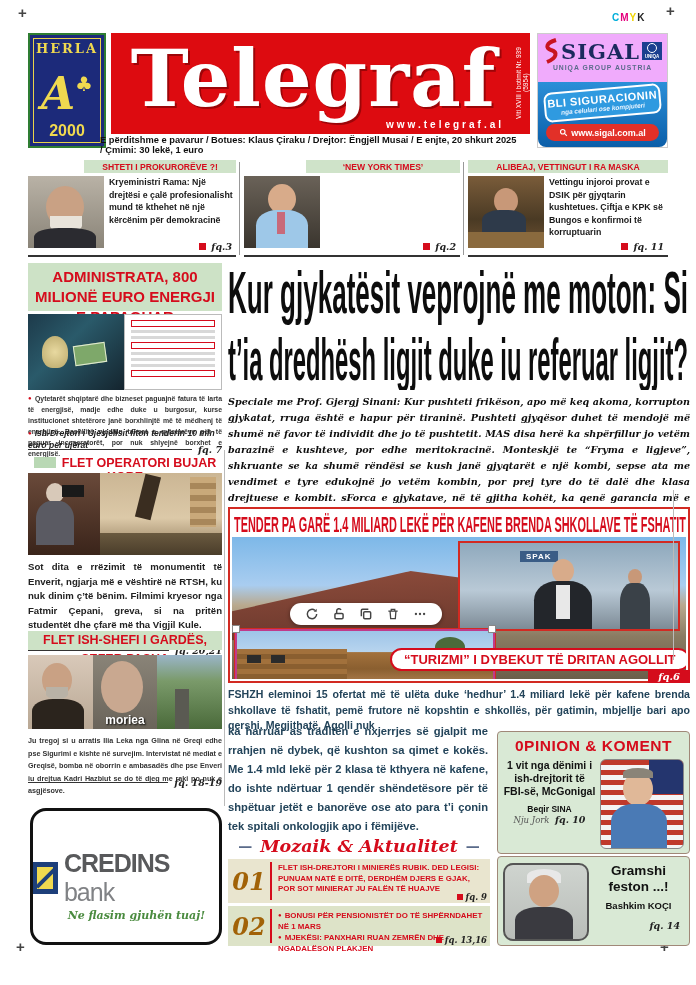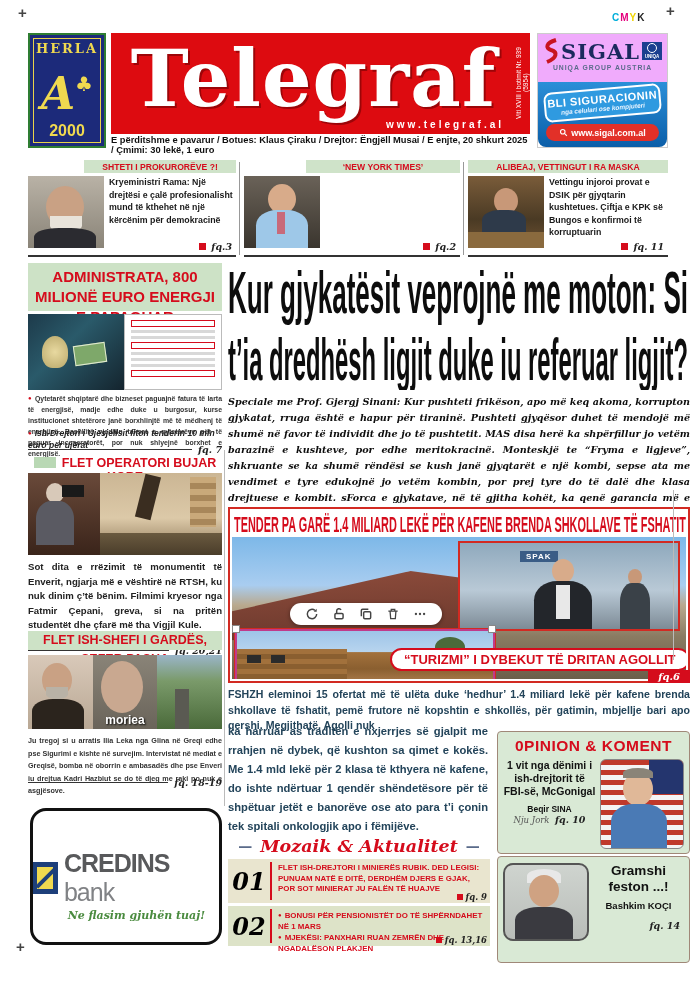--- a/index.html
+++ b/index.html
@@ -20,21 +20,21 @@
   .herla-top{color:#f0d94f;font-family:"DejaVu Serif",serif;font-weight:bold;font-size:13px;letter-spacing:2px;margin-top:6px;}
   .herla-a{color:#f0d94f;font-family:"DejaVu Serif",serif;font-weight:bold;font-style:italic;font-size:44px;line-height:40px;}
   .herla-suit{font-size:20px;vertical-align:18px;font-style:normal;}
   .herla-year{color:#f0d94f;font-weight:bold;font-size:16px;margin-bottom:6px;}
   .mast-red{left:111px;top:33px;width:419px;height:101px;background:#dd0b10;}
   .mast-title{position:absolute;left:0;right:14px;top:-8px;text-align:center;color:#fff;
               font-family:"DejaVu Serif",serif;font-weight:bold;font-size:78px;line-height:108px;letter-spacing:1px;
               text-shadow:2px 2px 0 #9c0508;}
   .mast-site{position:absolute;right:26px;bottom:4px;color:#fff;font-weight:bold;font-size:10px;letter-spacing:3px;}
   .mast-vert{position:absolute;right:1px;top:4px;color:#fff;font-size:6.5px;writing-mode:vertical-rl;transform:rotate(180deg);height:92px;text-align:center;}
-  .byline{left:111px;top:135px;width:419px;font-size:9.3px;font-weight:bold;color:#101010;}
+  .byline{left:100px;top:135px;width:419px;font-size:9.3px;font-weight:bold;color:#101010;}
   .sigal{left:537px;top:33px;width:131px;height:115px;border:1px solid #ccc;box-sizing:border-box;}
   .sigal-top{height:48px;background:#f0abfc;position:relative;}
   .sigal-logo-row{display:flex;align-items:center;justify-content:center;gap:2px;padding-top:4px;}
   .sigal-name{font-family:"DejaVu Serif",serif;font-weight:bold;font-size:21px;color:#1b2a5e;letter-spacing:1px;}
   .uniqa-box{width:20px;height:18px;background:#1b3f8f;color:#fff;font-size:4.5px;font-weight:bold;
              display:flex;flex-direction:column;align-items:center;justify-content:flex-end;padding-bottom:1px;box-sizing:border-box;}
   .uniqa-mark{width:8px;height:8px;border:1.5px solid #fff;border-radius:50%;margin-bottom:1px;}
   .sigal-sub{text-align:center;font-size:6.8px;font-weight:bold;color:#5a6b8a;letter-spacing:1px;}
   .sigal-blue{position:absolute;left:0;right:0;top:48px;bottom:0;background:linear-gradient(180deg,#2b8fd8,#0b5ea8);
               border-radius:0 0 8px 8px;overflow:hidden;}
@@ -94,21 +94,21 @@
   .body-wide{left:228px;top:687px;width:462px;font-size:10.6px;font-weight:bold;line-height:15.5px;
              color:#23445a;text-align:justify;}
   .body-narrow{left:228px;top:722px;width:260px;font-size:11.2px;font-weight:bold;line-height:19px;
                color:#23445a;text-align:justify;}
   
   .mozaik{left:228px;top:836px;width:262px;height:110px;}
   .moz-title{display:flex;align-items:center;justify-content:center;gap:8px;color:#d50c1c;
              font-family:"DejaVu Serif",serif;font-weight:bold;font-style:italic;font-size:17.5px;}
   .moz-title::before,.moz-title::after{content:"—";color:#5a6b8a;font-weight:bold;font-style:normal;font-size:14px;}
   .moz-row{display:flex;align-items:stretch;margin-top:3px;position:relative;}
-  .moz-num{width:42px;font-family:"DejaVu Serif",serif;font-weight:bold;font-style:italic;font-size:24px;color:#000000;
+  .moz-num{width:42px;font-family:"DejaVu Serif",serif;font-weight:bold;font-style:italic;font-size:24px;color:#a16207;
            display:flex;align-items:center;justify-content:center;flex:0 0 auto;}
   .moz-div{width:2px;background:#d50c1c;margin:3px 4px 3px 0;flex:0 0 auto;}
   .moz-text{color:#d50c1c;font-weight:bold;font-size:7.9px;line-height:10.5px;padding:4px 4px 2px 2px;}
   .moz-bullet{display:block;}
   .moz-bullet::before{content:"●";color:#d50c1c;font-size:6px;margin-right:3px;vertical-align:1px;}
   .moz-page{position:absolute;right:3px;bottom:1px;display:flex;align-items:center;}
   .moz-page .redsq{width:6px;height:6px;margin-right:3px;}
   .moz-page .fq{font-size:8.5px;}
   
   .sidebox{position:absolute;left:497px;width:193px;background:#d9e9d5;border:1px solid #a08878;border-radius:4px;box-sizing:border-box;}
@@ -409,21 +409,21 @@
       </div>
       <div class="op-photo" style="background:repeating-linear-gradient(180deg,#c0392b 0 5px,#f4f4f4 5px 10px);">
         <span class="abs" style="right:0;top:0;width:34px;height:34px;background:#24356e;"></span>
         <span class="head" style="left:22px;top:12px;width:30px;height:34px;background:#e0b898;"></span>
         <span class="abs" style="left:22px;top:8px;width:30px;height:10px;background:#8a8478;border-radius:50% 50% 0 0;"></span>
         <span class="torso" style="left:10px;top:44px;width:56px;height:44px;background:#4a7ab5;"></span>
       </div>
     </div>
   </div>
 
-  <div class="sidebox" style="top:856px;height:107px;">
+  <div class="sidebox" style="top:856px;height:90px;">
     <div class="op-row" style="padding-top:6px;">
       <div class="gr-photo">
         <span class="abs" style="left:22px;top:4px;width:34px;height:14px;background:#e8e8e8;border-radius:50% 50% 0 0;"></span>
         <span class="head" style="left:24px;top:10px;width:30px;height:32px;background:#cfa282;"></span>
         <span class="torso" style="left:10px;top:42px;width:58px;height:32px;background:#3a3a40;"></span>
       </div>
       <div style="flex:1;">
         <div class="gr-title">Gramshi feston ...!</div>
         <div class="gr-author">Bashkim KOÇI</div>
         <div style="text-align:right;margin-top:4px;margin-right:4px;"><span class="fq">fq. 14</span></div>

